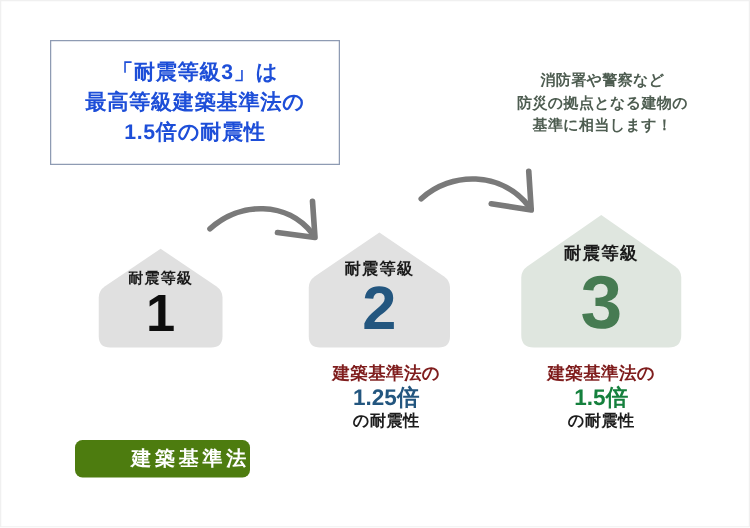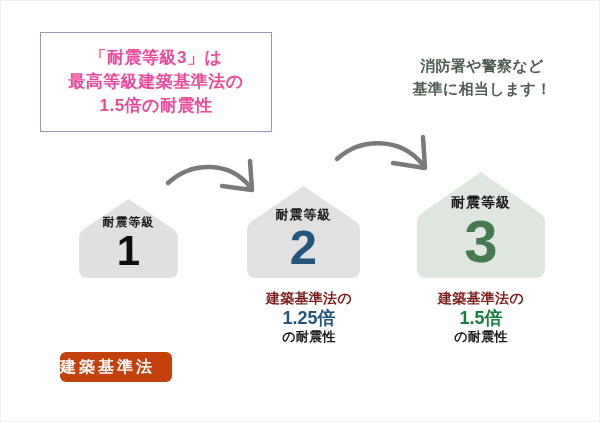--- a/index.html
+++ b/index.html
@@ -29,39 +29,39 @@
     height: 100px;
     border: 1.5px solid #8e9bb3;
     background: #ffffff;
     box-sizing: border-box;
     display: flex;
     flex-direction: column;
     align-items: center;
     justify-content: center;
   }
   .callout-line {
-    color: #ec4899;
+    color: #1d4ed8;
     font-size: 17px;
     font-weight: bold;
     line-height: 1.42;
     letter-spacing: 0.5px;
     white-space: nowrap;
   }
 
   
   .right-note {
     position: absolute;
     left: 372px;
     top: 54px;
     width: 218px;
     text-align: center;
   }
   .right-note-line {
     color: #4e5d51;
-    font-size: 15px;
+    font-size: 12px;
     font-weight: bold;
     line-height: 1.5;
     letter-spacing: 0.3px;
     white-space: nowrap;
   }
 
   
   .arrow-svg {
     position: absolute;
     overflow: visible;
@@ -147,27 +147,27 @@
     line-height: 1.3;
     letter-spacing: 0.3px;
     white-space: nowrap;
   }
 
   
   .badge {
     position: absolute;
     left: 59px;
     top: 351px;
-    width: 112px;
+    width: 140px;
     height: 30px;
-    background: #c2410c;
+    background: #4d7c0f;
     border-radius: 6px;
     display: flex;
     align-items: center;
-    justify-content: flex-start;
+    justify-content: flex-end;
   }
   .badge-text {
     color: #ffffff;
     font-size: 16px;
     font-weight: bold;
     letter-spacing: 3px;
     white-space: nowrap;
   }
 </style>
 </head>
@@ -176,20 +176,21 @@
 <div id="canvas">
 
   <div class="callout-box">
     <div class="callout-line">「耐震等級3」は</div>
     <div class="callout-line">最高等級建築基準法の</div>
     <div class="callout-line">1.5倍の耐震性</div>
   </div>
 
   <div class="right-note">
     <div class="right-note-line">消防署や警察など</div>
+    <div class="right-note-line">防災の拠点となる建物の</div>
     <div class="right-note-line">基準に相当します！</div>
   </div>
 
   <svg class="arrow-svg" id="arrow-1" width="110" height="62" viewBox="0 0 110 62">
     <path d="M4,30 C28,8 66,8 86,34" stroke="#7a7a7a" stroke-width="4.5" fill="none" stroke-linecap="round"></path>
     <path d="M86,8 L88,37 L58,33" stroke="#7a7a7a" stroke-width="4.5" fill="none" stroke-linecap="round" stroke-linejoin="round"></path>
   </svg>
 
   <svg class="arrow-svg" id="arrow-2" width="116" height="62" viewBox="0 0 116 62">
     <path d="M4,30 C28,8 68,8 90,36" stroke="#7a7a7a" stroke-width="4.5" fill="none" stroke-linecap="round"></path>

